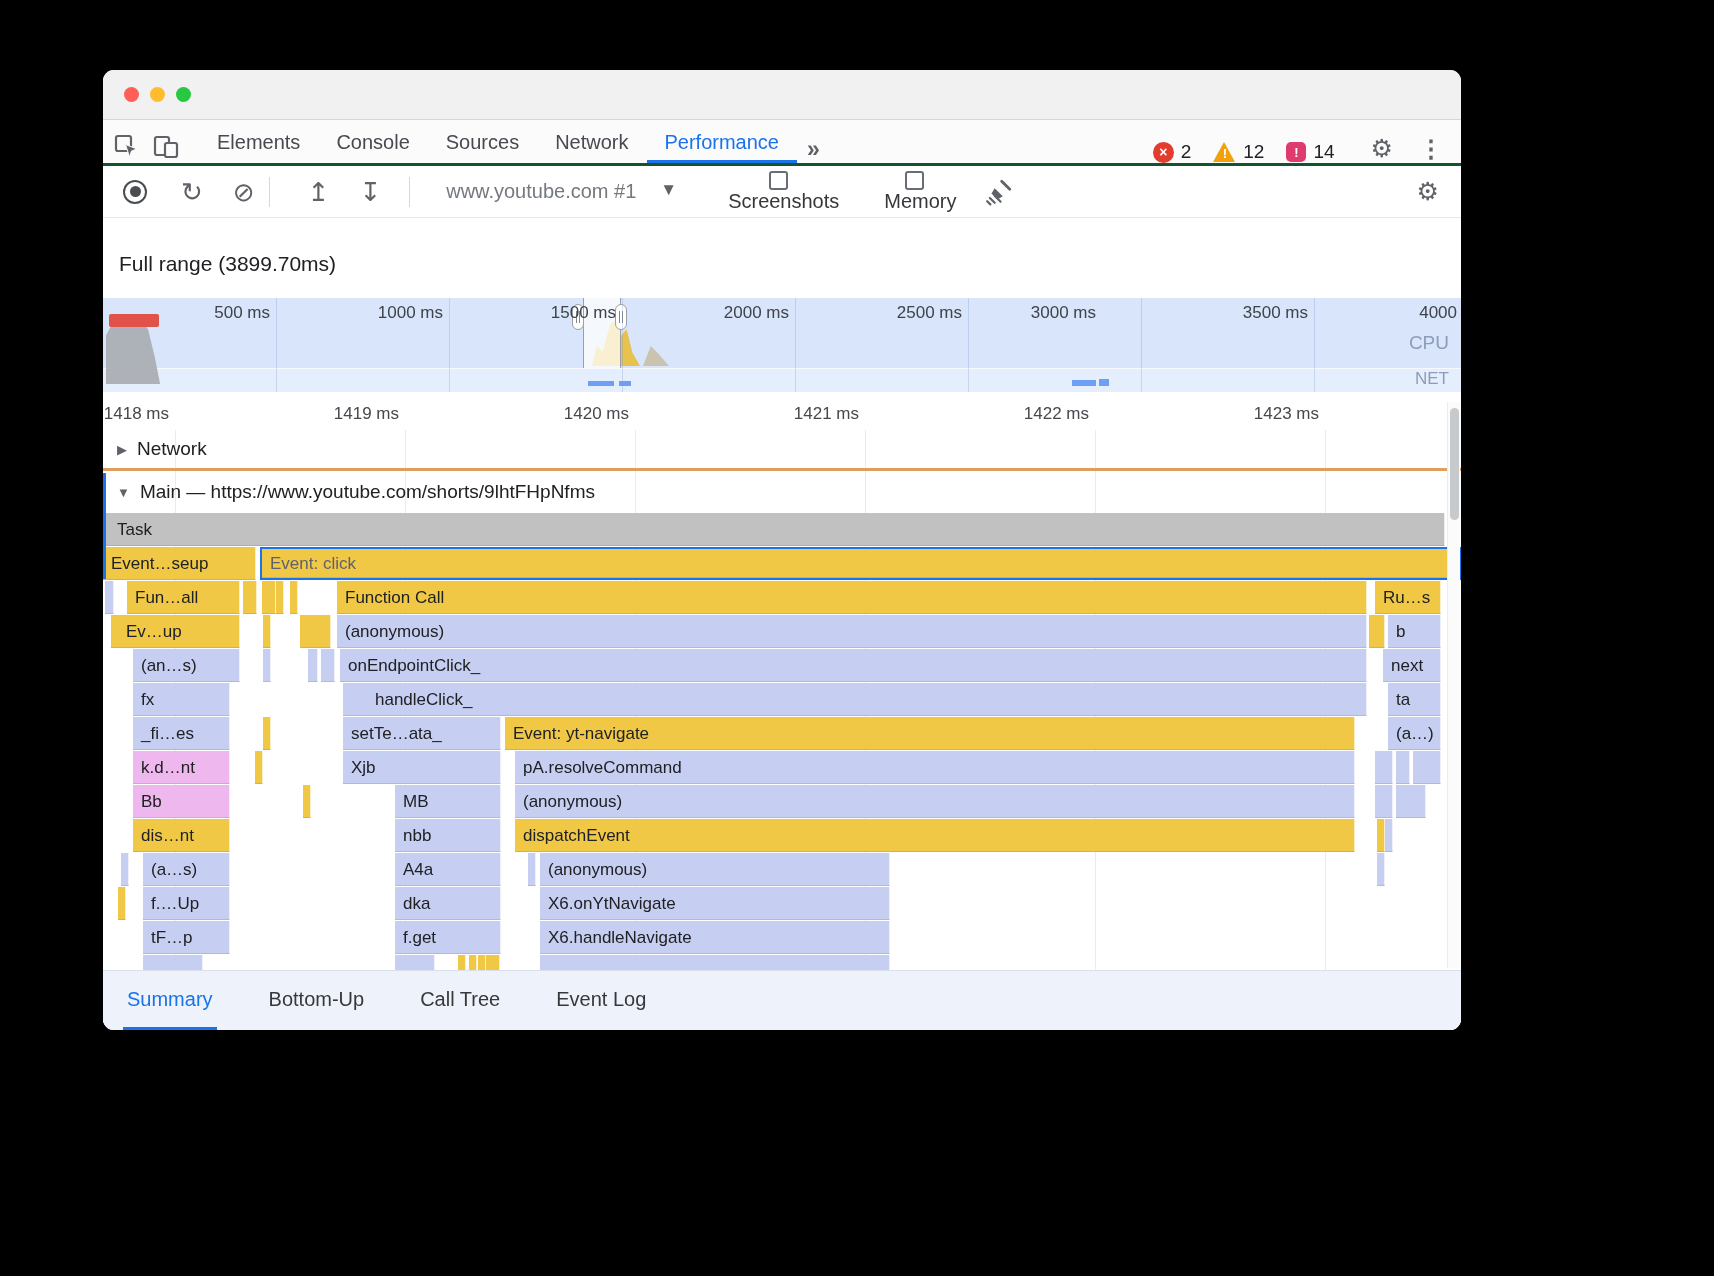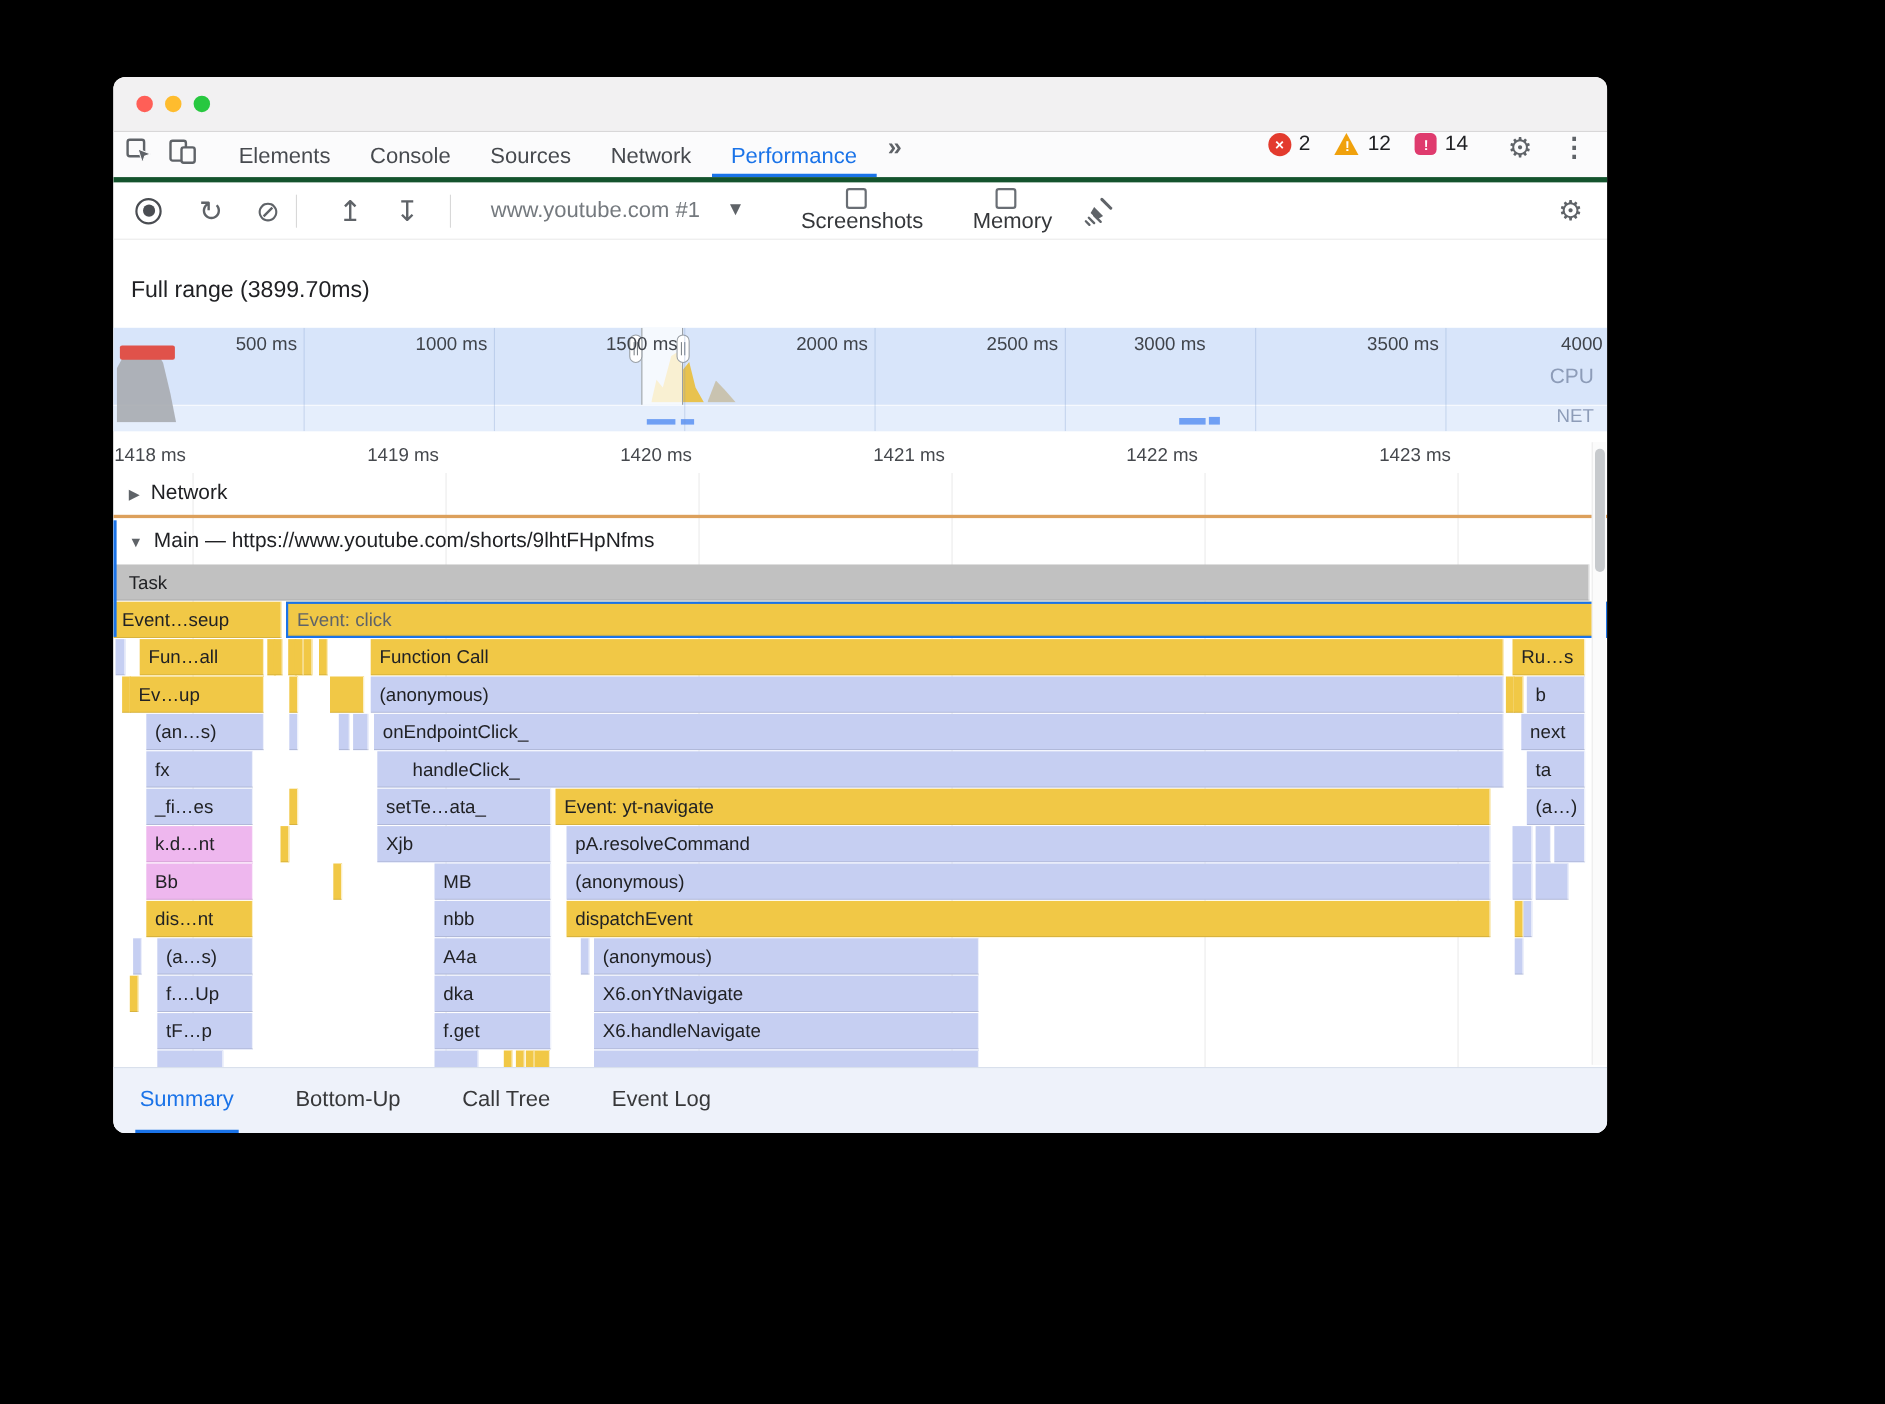--- a/index.html
+++ b/index.html
@@ -11,21 +11,21 @@
 
   
   .titlebar{position:relative;height:50px;background:#f2f1f2;border-bottom:1px solid #d8d7d8;
             display:flex;align-items:center;}
   .lights{display:flex;gap:11px;margin-left:21px;}
   .light{width:15px;height:15px;border-radius:50%;}
   .light.r{background:var(--mac-red);} .light.y{background:var(--mac-yellow);} .light.g{background:var(--mac-green);}
   .win-title{position:absolute;left:0;right:0;text-align:center;font-size:20px;font-weight:700;color:#333;}
 
   
-  .tabbar{height:46px;background:#fbfbfc;border-bottom:5px solid #14532d;display:flex;align-items:flex-start;}
+  .tabbar{height:46px;background:#fbfbfc;border-bottom:3px solid #14532d;display:flex;align-items:flex-end;}
   .tb-icon{display:flex;align-items:center;justify-content:center;width:34px;height:34px;margin-left:6px;}
   .tabs{display:flex;height:100%;margin-left:16px;}
   .tab{padding:0 18px;line-height:45px;font-size:20px;color:#474a4f;white-space:nowrap;}
   .tab.active{color:var(--accent);box-shadow:inset 0 -3px 0 var(--accent);}
   .more-tabs{font-size:23px;color:#5f6368;padding:0 10px;font-weight:700;}
   .tb-spacer{flex:1;}
   .badge{display:flex;align-items:center;margin-left:22px;}
   .badge .count{font-size:19px;color:#202124;margin-left:7px;}
   .err-ic{width:21px;height:21px;border-radius:50%;background:var(--error-red);color:#fff;
           font-size:14px;font-weight:700;display:flex;align-items:center;justify-content:center;line-height:1;}

